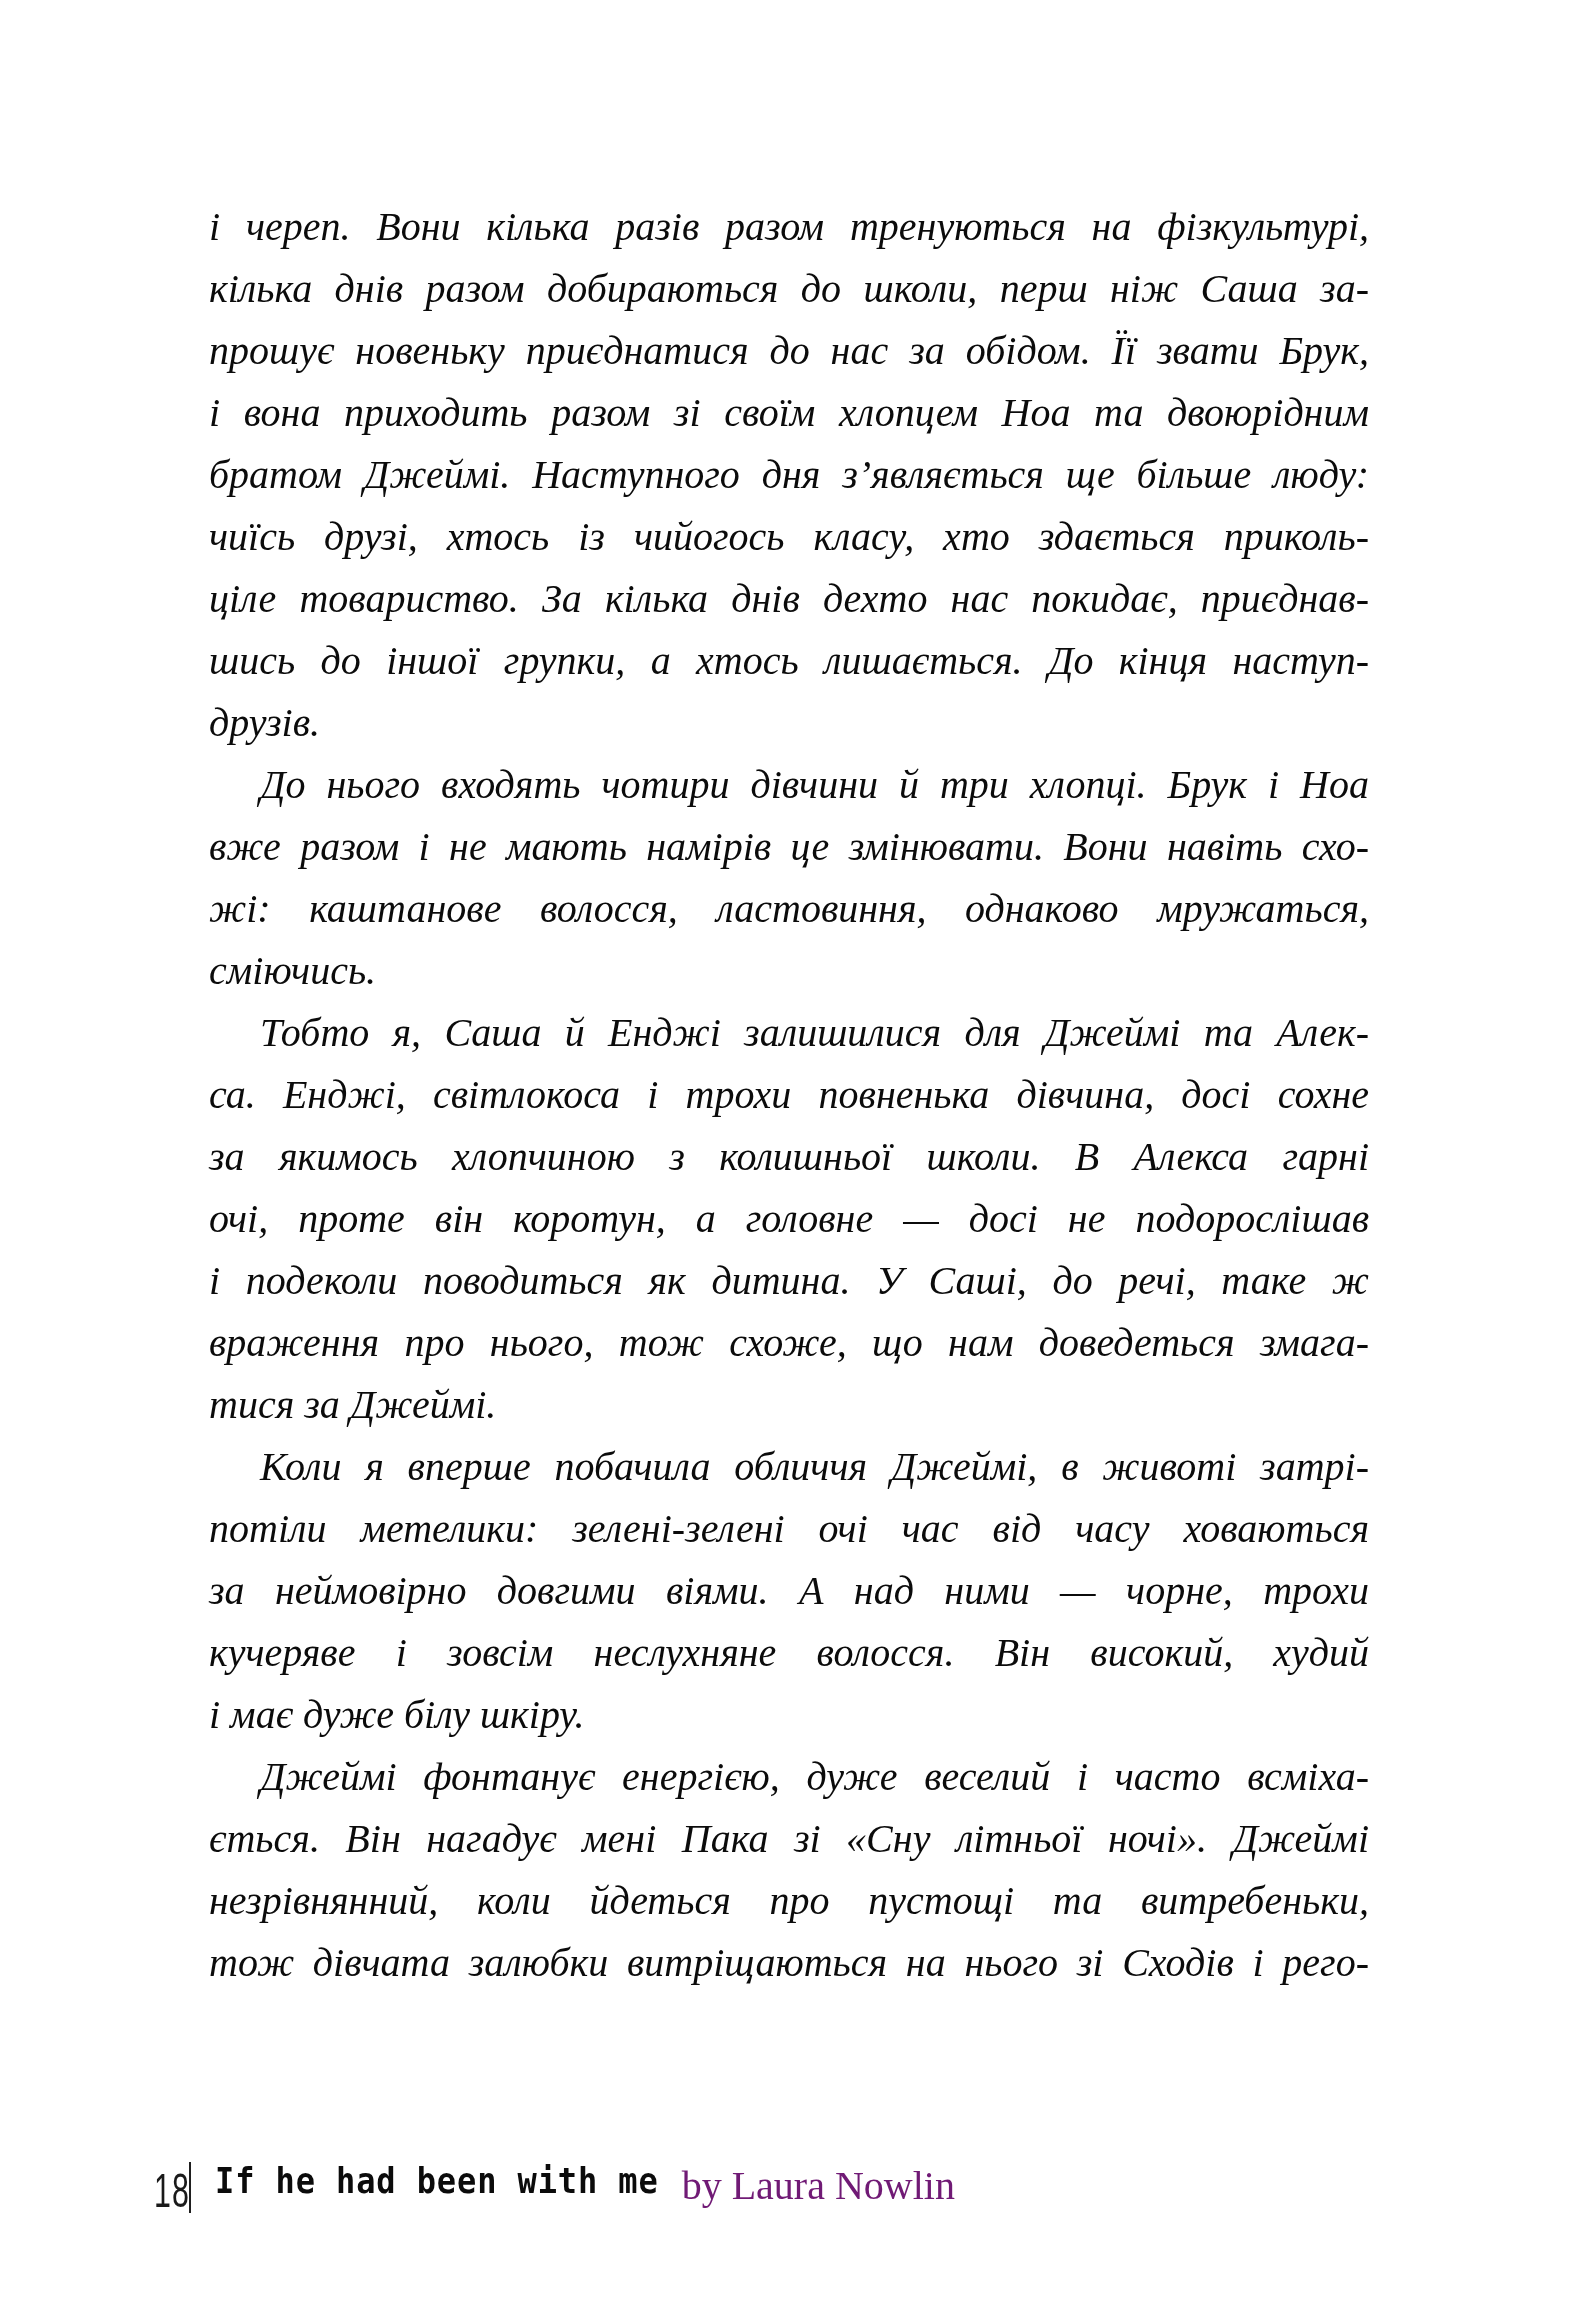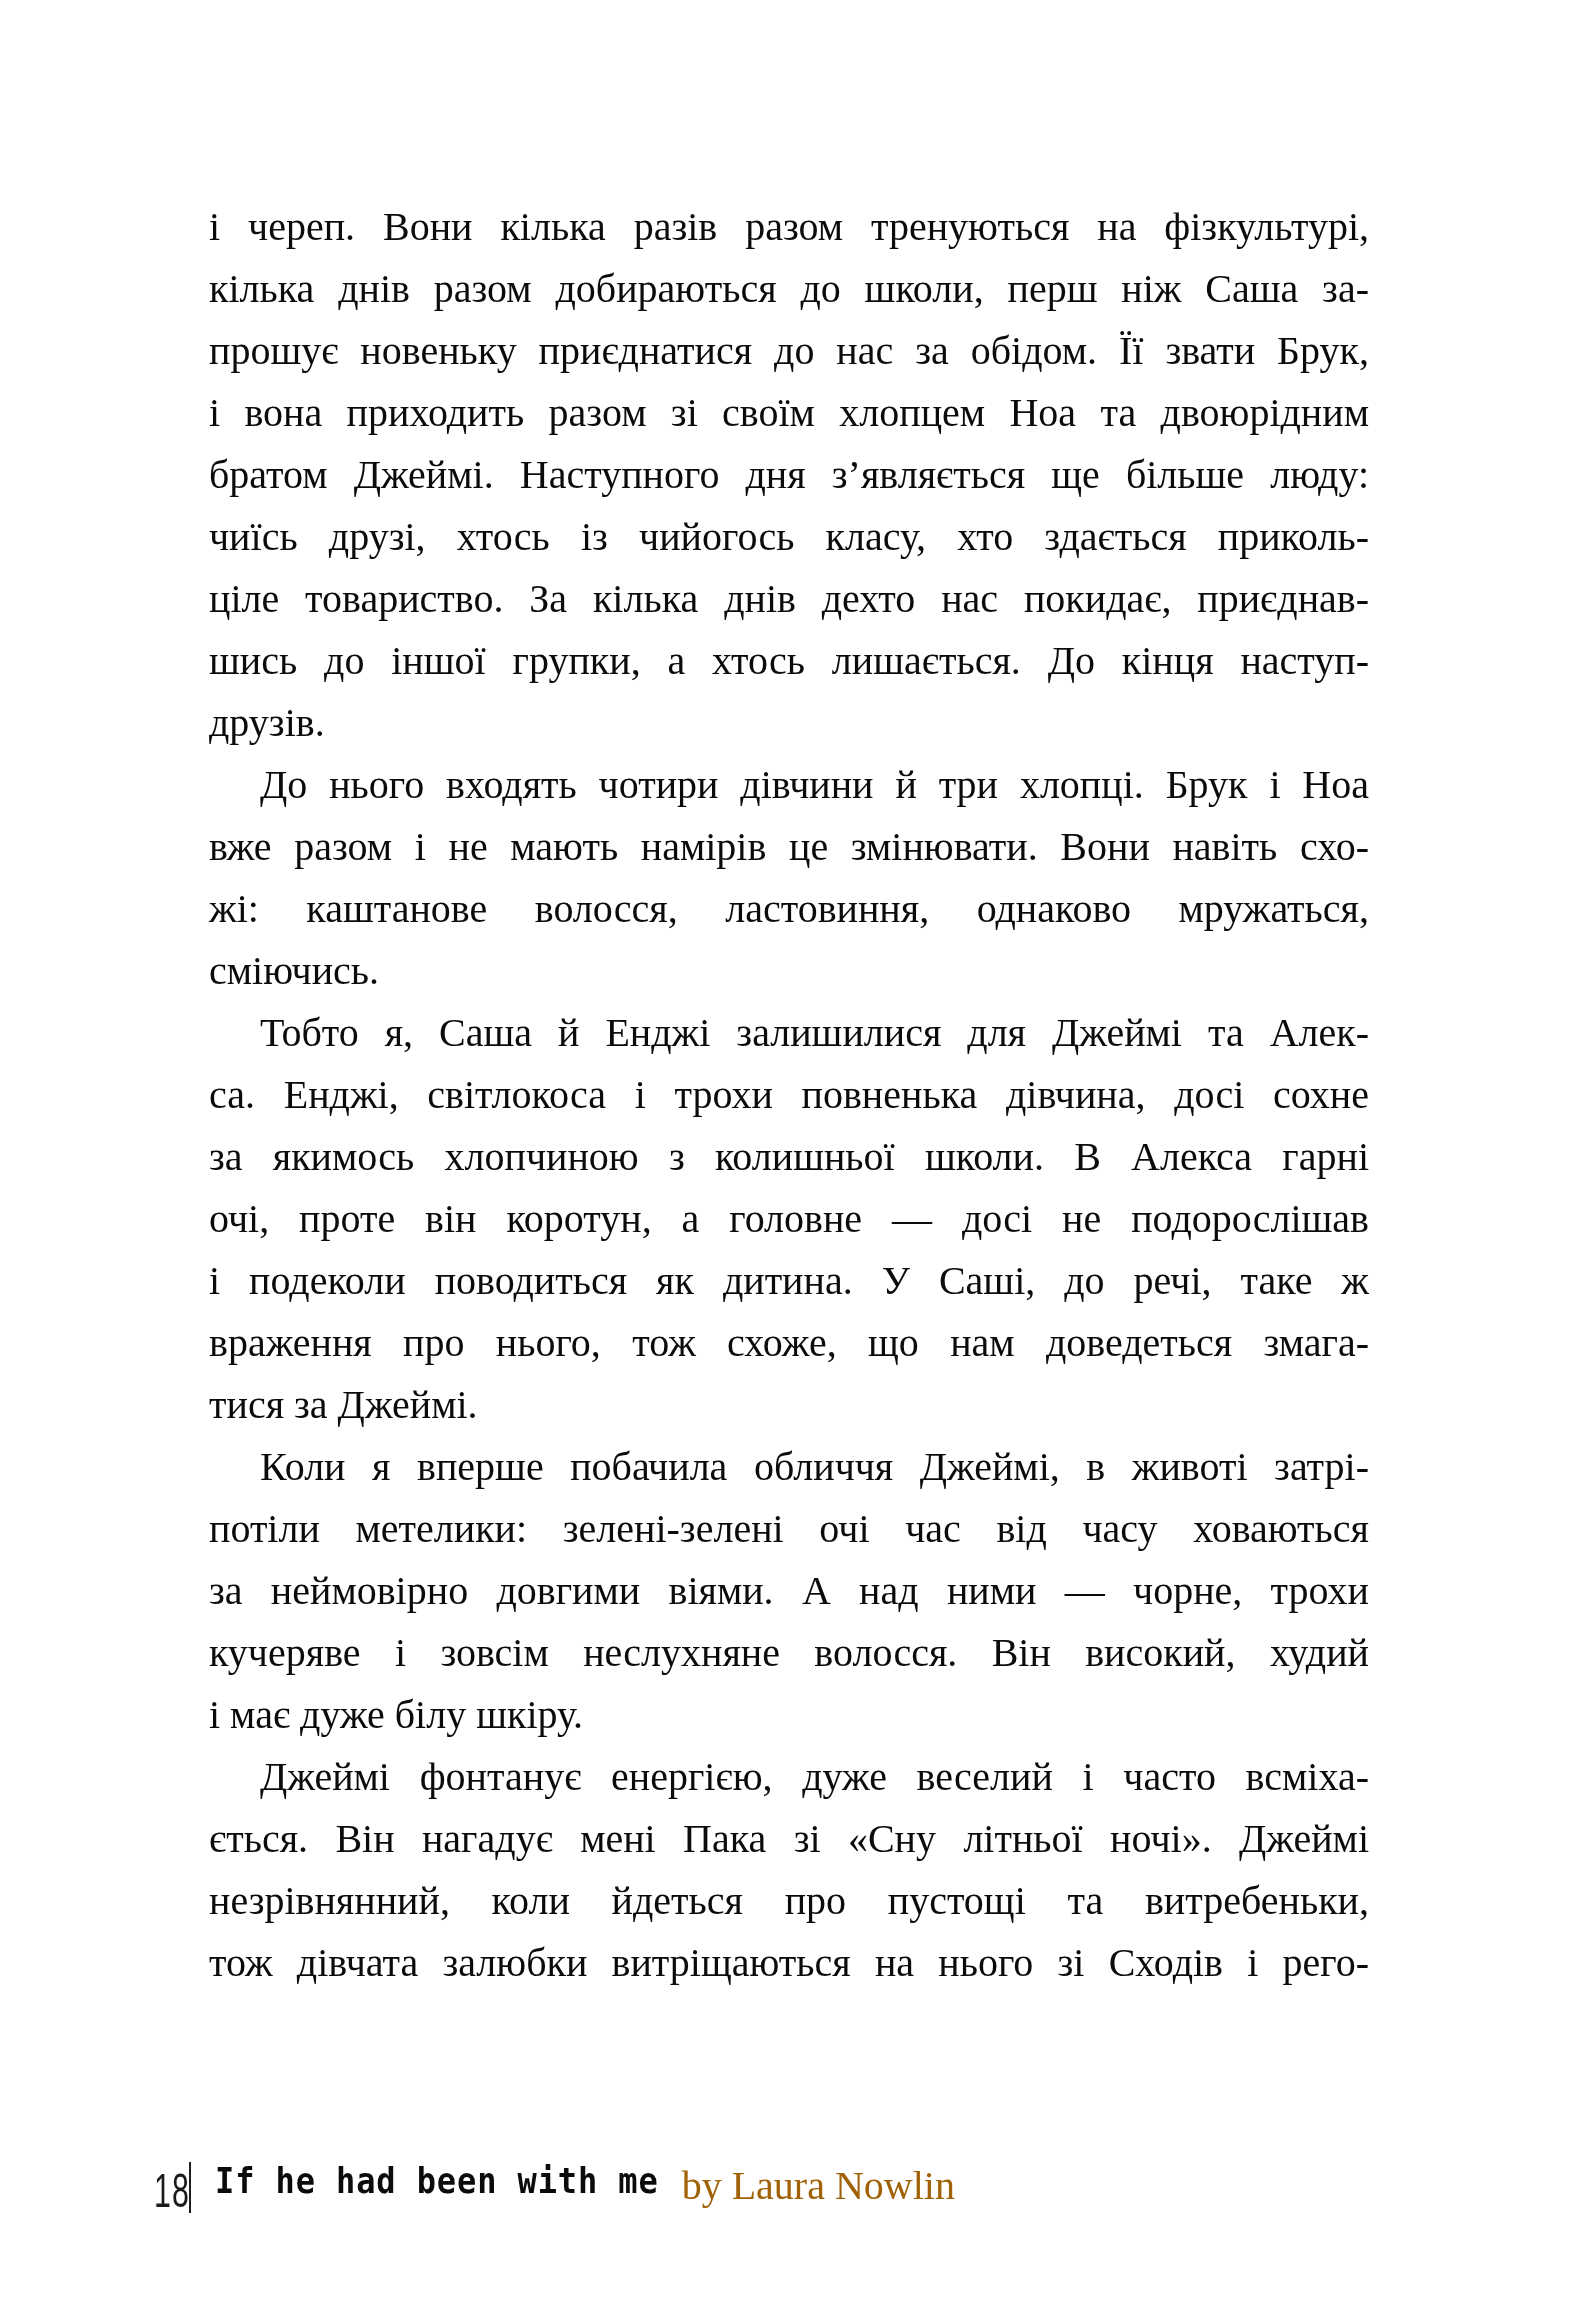--- a/index.html
+++ b/index.html
@@ -19,20 +19,21 @@
   }
   .text-block {
     position: absolute;
     left: 209px;
     top: 196px;
     width: 1160px;
   }
   .paragraph {
     margin: 0;
     padding: 0;
+    font-style: italic;
   }
   .line {
     font-family: "Liberation Serif", serif;
     font-size: 40px;
     line-height: 62px;
     white-space: normal;
     text-align: justify;
     text-align-last: justify;
     -moz-text-align-last: justify;
   }
@@ -72,21 +73,21 @@
     font-weight: 700;
     font-size: 32px;
     letter-spacing: 0.9px;
     color: #0b0b0b;
     transform: scaleY(1.12);
     transform-origin: left center;
   }
   .footer-author {
     font-family: "Liberation Serif", serif;
     font-size: 40px;
-    color: #a16207;
+    color: #701a75;
     margin-left: 23px;
   }
 </style>
 </head>
 <body>
 
 <div class="page">
 
   <div class="text-block">
       <div class="paragraph">

